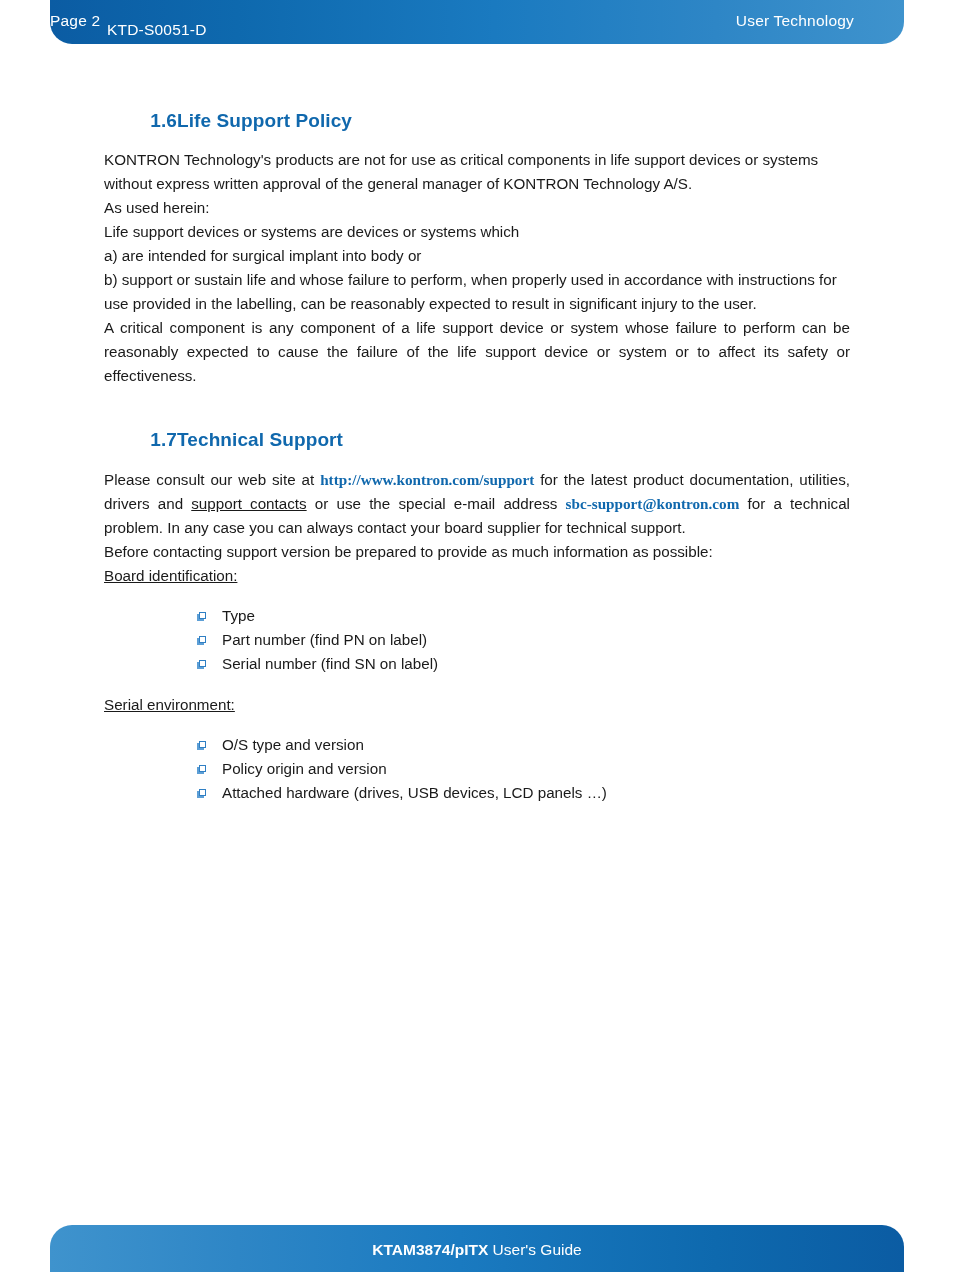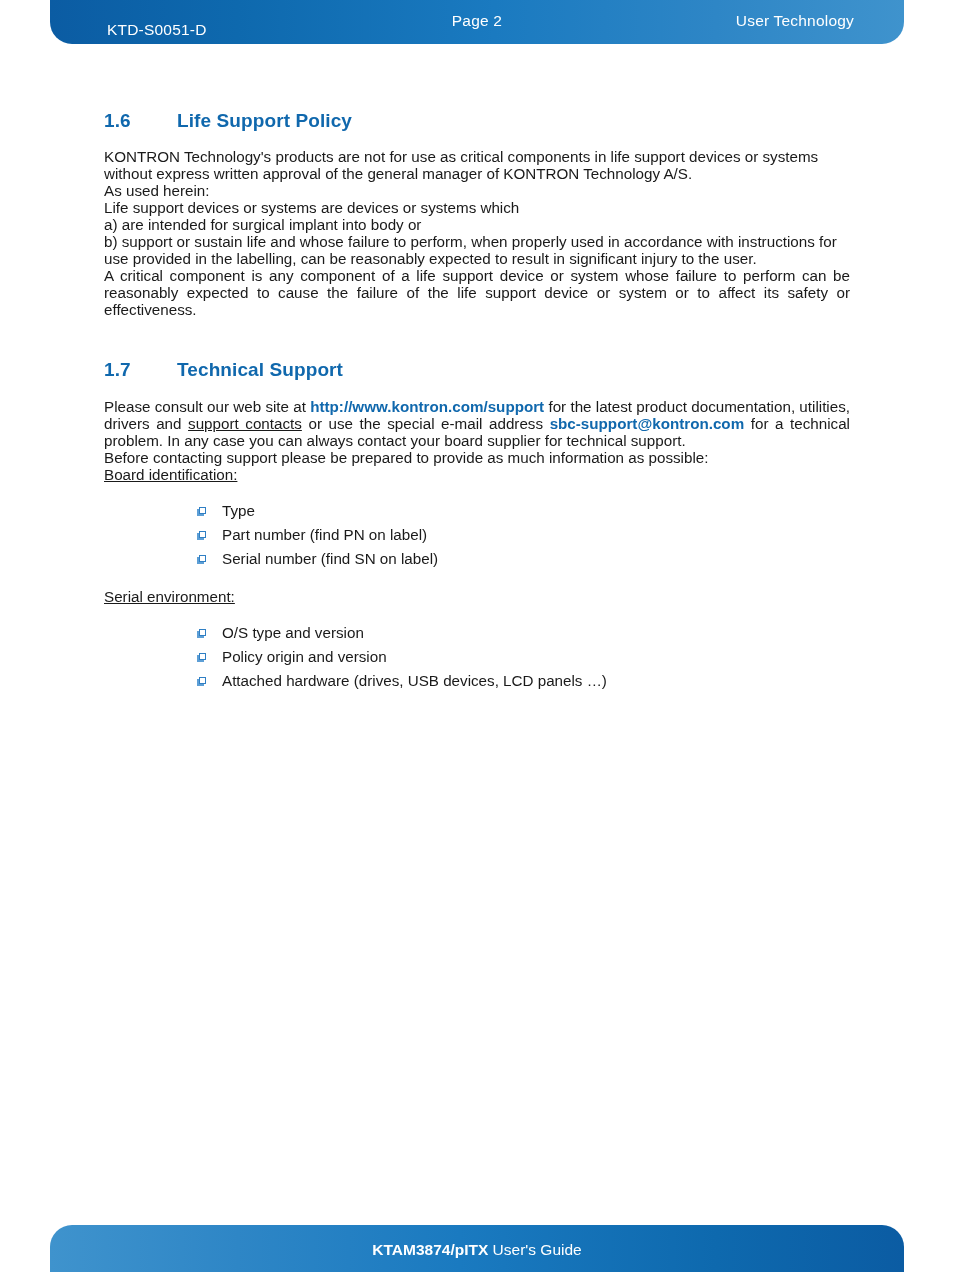--- a/index.html
+++ b/index.html
@@ -34,21 +34,21 @@
   .header-left {
     position: absolute;
     left: 57px;
     top: 21px;
   }
   .header-center {
     position: absolute;
     left: 0;
     top: 12px;
     width: 854px;
-    text-align: center;
+    text-align: left;
   }
   .header-right {
     position: absolute;
     right: 50px;
     top: 12px;
   }
 
   
   .footer-band {
     position: absolute;
@@ -83,34 +83,36 @@
   h2.section-heading {
     margin: 0;
     font-size: 19px;
     font-weight: bold;
     color: #1068ad;
     letter-spacing: 0.1px;
   }
   h2.section-heading .num {
     display: inline-block;
     width: 73px;
+    text-align: right;
   }
 
   p.body-text {
     margin: 0;
     font-size: 15.2px;
-    line-height: 17px;
+    line-height: 24px;
     color: #1a1a1a;
   }
   p.justified { text-align: justify; }
 
   a.link {
     color: #1068ad;
     font-weight: bold;
     text-decoration: none;
+    font-family: Liberation Serif, serif;
   }
   .uline { text-decoration: underline; }
 
   .gap-after-h16 { height: 16px; }
   .gap-after-p17 { height: 17px; }
   .gap-before-h17 { height: 41px; }
 
   
   ul.box-list {
     list-style: none;
@@ -183,21 +185,21 @@
   <div class="gap-before-h17"></div>
 
   <h2 class="section-heading">
     <span class="num">1.7</span><span>Technical Support</span>
   </h2>
 
   <div class="gap-after-p17"></div>
 
   <p class="body-text justified"><span>Please consult our web site at </span><a class="link" href="#">http://www.kontron.com/support</a><span> for the latest product documentation, utilities, drivers and </span><span class="uline">support contacts</span><span> or use the special e-mail address </span><a class="link" href="#">sbc-support@kontron.com</a><span> for a technical problem. In any case you can always contact your board supplier for technical support.</span></p>
 
-  <p class="body-text">Before contacting support please be prepared to provide as much information as possible:</p>
+  <p class="body-text">Before contacting support version be prepared to provide as much information as possible:</p>
 
   <p class="body-text label-line"><span class="uline">Board identification:</span></p>
 
   <ul class="box-list">
     <li>
       <span class="box-bullet">
           <span class="b-back"></span>
           <span class="b-front"></span>
         </span>
       <span>Type</span>

